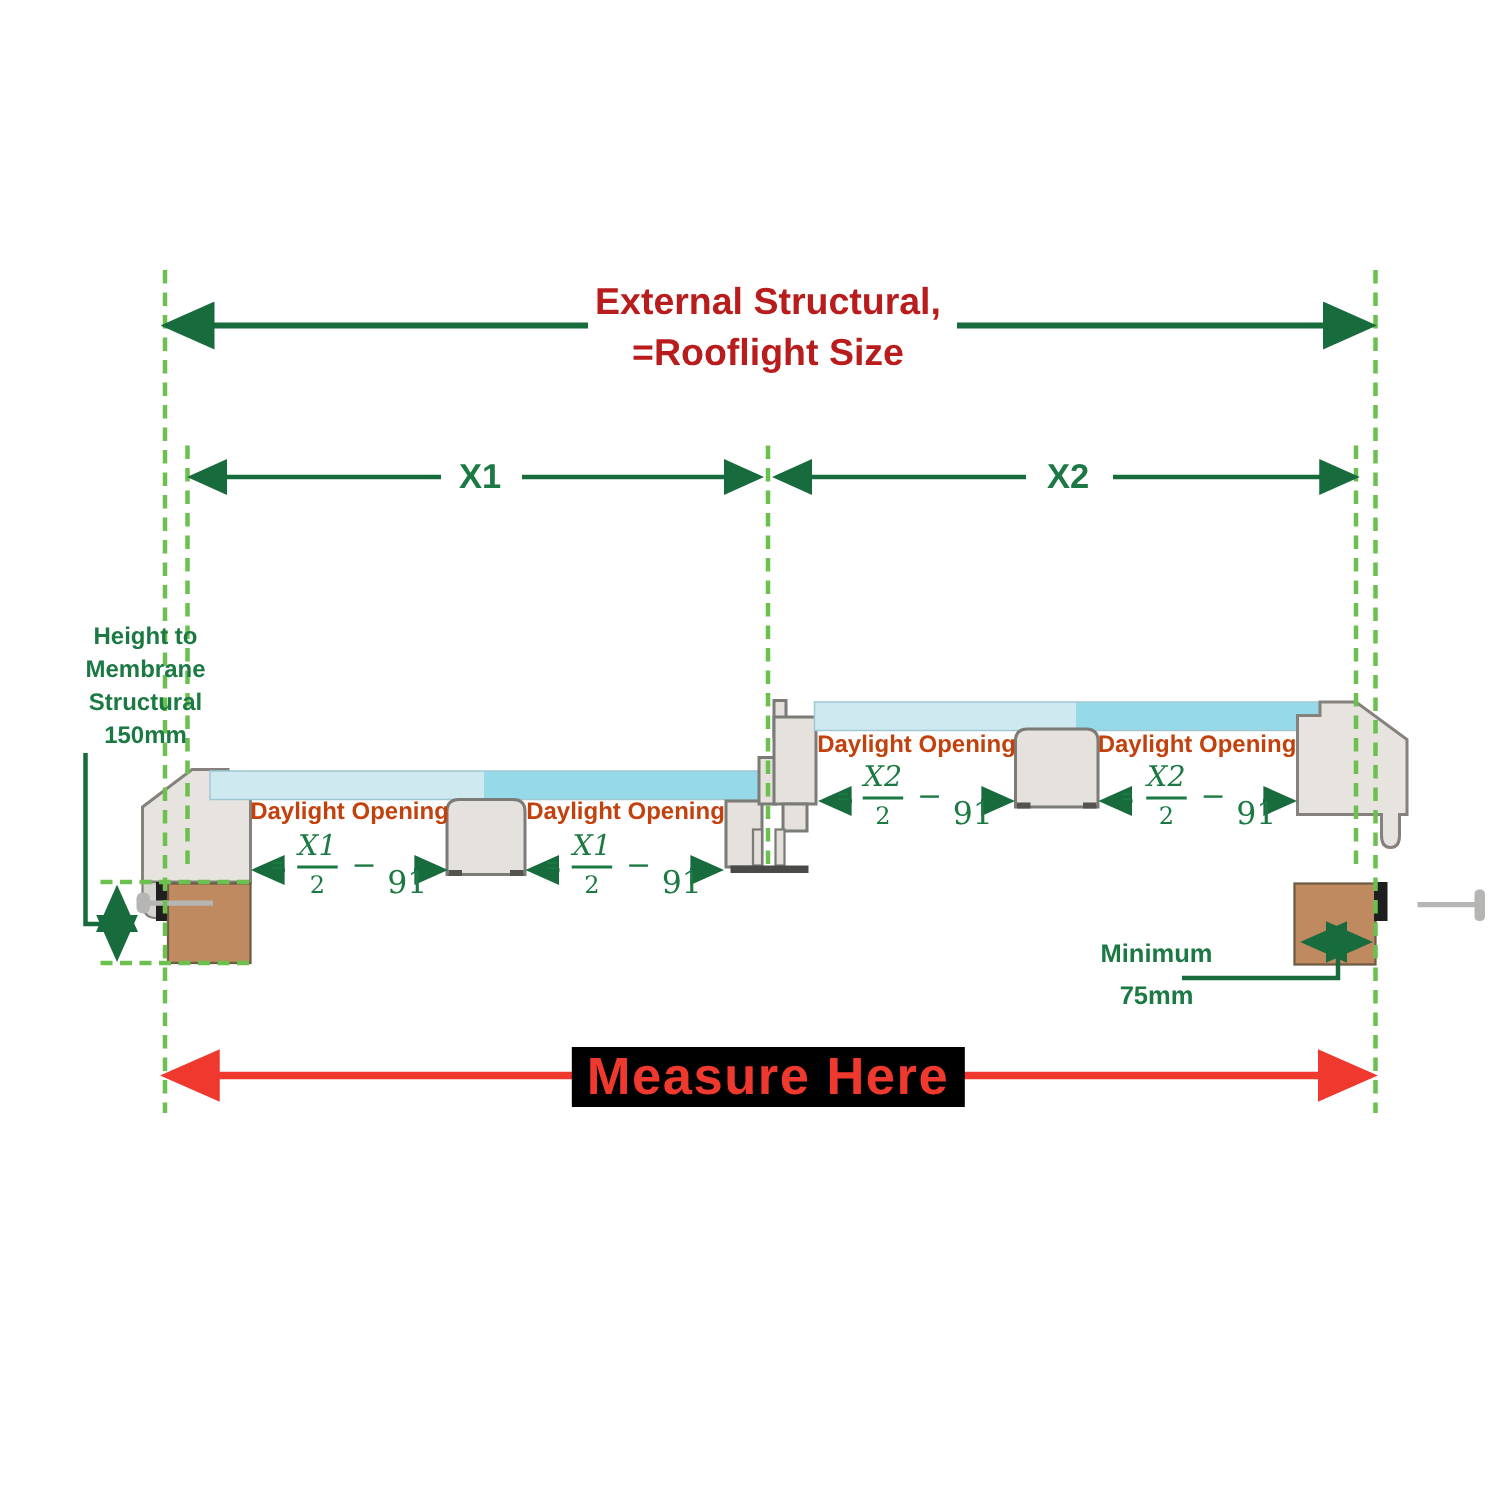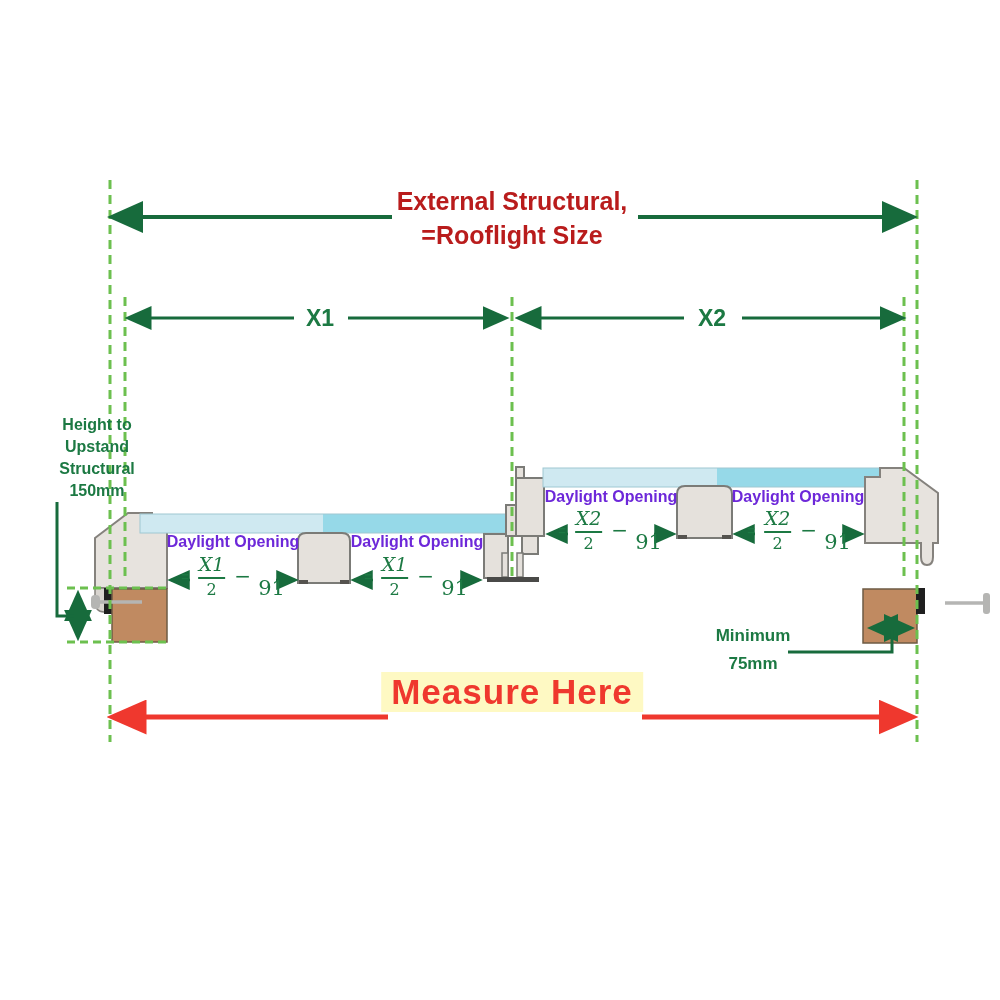--- a/index.html
+++ b/index.html
@@ -4,24 +4,24 @@
 <style>
   html,body{margin:0;padding:0;background:#ffffff;}
   #canvas{position:relative;width:1000px;height:1000px;background:#ffffff;overflow:hidden;
           font-family:"Liberation Sans",sans-serif;}
   #diagram-svg{position:absolute;left:0;top:0;}
   .txt{position:absolute;transform:translate(-50%,-50%);white-space:nowrap;}
   .title-block{position:absolute;left:512px;top:218px;transform:translate(-50%,-50%);
                text-align:center;font-size:25px;font-weight:bold;line-height:34px;color:#b91c1c;}
   .hm-note{position:absolute;left:57px;top:458px;transform:translate(-50%,-50%);
            text-align:center;font-size:16px;font-weight:bold;line-height:22px;color:#1c7943;margin-left:40px;}
-  .min-note{position:absolute;left:753px;top:650px;transform:translate(-50%,-50%);
+  .min-note{position:absolute;left:771px;top:650px;transform:translate(-50%,-50%);
             text-align:center;font-size:17px;font-weight:bold;line-height:28px;color:#1c7943;}
   .xlabel{font-size:23px;font-weight:bold;color:#1c7943;}
-  .dlo{font-size:16px;font-weight:bold;color:#6d28d9;}
+  .dlo{font-size:16px;font-weight:bold;color:#c2410c;}
   .measure{font-size:35px;font-weight:bold;color:#ef382e;letter-spacing:1px;}
   .formula{display:flex;align-items:center;gap:7px;color:#1c7943;
            font-family:"DejaVu Serif",serif;}
   .formula .eq{font-family:"Liberation Sans",sans-serif;font-size:13px;font-weight:bold;}
   .frac{display:inline-flex;flex-direction:column;align-items:center;line-height:1;}
   .frac .num{font-style:italic;font-size:19px;padding:0 3px 3px 3px;}
   .frac .den{font-size:16px;border-top:2px solid #1c7943;padding:3px 8px 0 8px;}
   .formula .minus{font-size:20px;}
   .formula .off{font-size:21px;margin-top:24px;}
 </style>
@@ -148,21 +148,21 @@
   <div class="title-block">
     <div>External Structural,</div>
     <div>=Rooflight Size</div>
   </div>
 
   <div class="txt xlabel" style="left:320px;top:318px;background:#fff;padding:0 6px;">X1</div>
   <div class="txt xlabel" style="left:712px;top:318px;background:#fff;padding:0 6px;">X2</div>
 
   <div class="hm-note">
     <div>Height to</div>
-    <div>Upstand</div>
+    <div>Membrane</div>
     <div>Structural</div>
     <div>150mm</div>
   </div>
 
   <div class="min-note">
     <div>Minimum</div>
     <div>75mm</div>
   </div>
 
   <div class="txt dlo" style="left:233px;top:542px;">Daylight Opening</div>
@@ -203,15 +203,15 @@
   <div class="txt formula" style="left:799px;top:530px;">
     <span class="eq">=</span>
     <span class="frac">
       <span class="num">X2</span>
       <span class="den">2</span>
     </span>
     <span class="minus">−</span>
     <span class="off">91</span>
   </div>
 
-  <div class="txt measure" style="left:512px;top:692px;background:#fef9c3;padding:0 10px;">Measure Here</div>
+  <div class="txt measure" style="left:512px;top:718px;background:#000000;padding:0 10px;">Measure Here</div>
 
 </div>
 
 </body></html>

